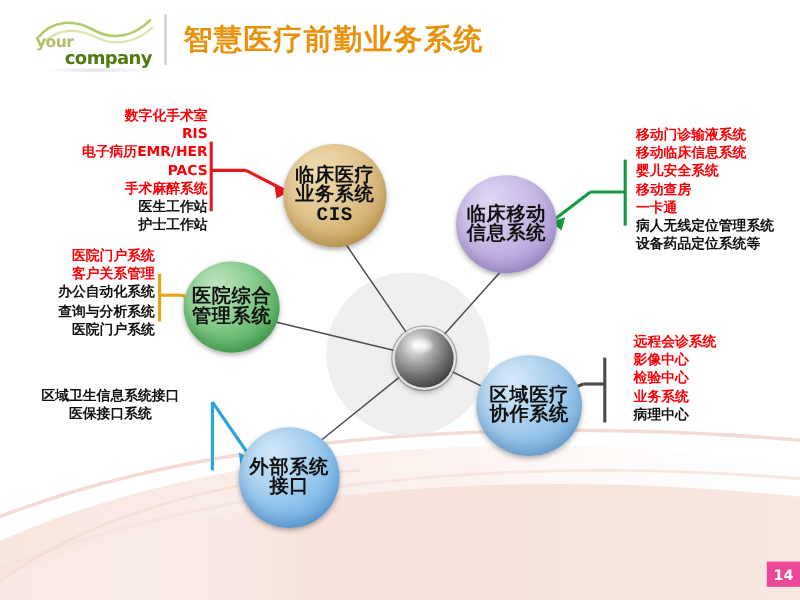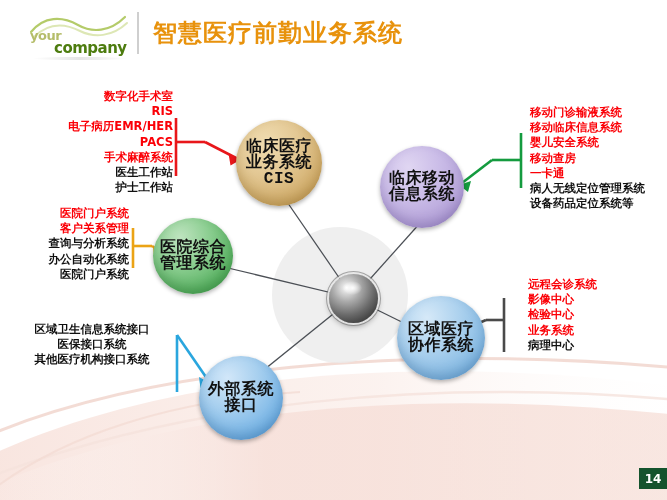--- a/index.html
+++ b/index.html
@@ -208,21 +208,21 @@
     background: radial-gradient(ellipse at center, rgba(255,255,255,0.95) 0%, rgba(255,255,255,0) 72%);
   }
 
   
   #page-badge {
     position: absolute;
     right: 0px;
     bottom: 11px;
     width: 28px;
     height: 21px;
-    background: #14532d;
+    background: #ec4899;
     color: #ffffff;
     font-family: "DejaVu Sans", "Liberation Sans", sans-serif;
     font-size: 12px;
     font-weight: bold;
     display: flex;
     align-items: center;
     justify-content: center;
   }
 </style>
 </head>
@@ -340,28 +340,27 @@
       <div class="tl-red">RIS</div>
       <div class="tl-red">电子病历EMR/HER</div>
       <div class="tl-red">PACS</div>
       <div class="tl-red">手术麻醉系统</div>
       <div class="tl-black">医生工作站</div>
       <div class="tl-black">护士工作站</div>
     </div>
   <div class="textblock tb-right-align" id="tb-hosp">
       <div class="tl-red">医院门户系统</div>
       <div class="tl-red">客户关系管理</div>
+      <div class="tl-black">办公自动化系统</div>
       <div class="tl-black">查询与分析系统</div>
-      <div class="tl-black">办公自动化系统</div>
       <div class="tl-black">医院门户系统</div>
     </div>
   <div class="textblock tb-right-align" id="tb-ext">
       <div class="tl-black">区域卫生信息系统接口</div>
       <div class="tl-black">医保接口系统</div>
-      <div class="tl-black">其他医疗机构接口系统</div>
     </div>
   <div class="textblock tb-left-align" id="tb-mobile">
       <div class="tl-red">移动门诊输液系统</div>
       <div class="tl-red">移动临床信息系统</div>
       <div class="tl-red">婴儿安全系统</div>
       <div class="tl-red">移动查房</div>
       <div class="tl-red">一卡通</div>
       <div class="tl-black">病人无线定位管理系统</div>
       <div class="tl-black">设备药品定位系统等</div>
     </div>

